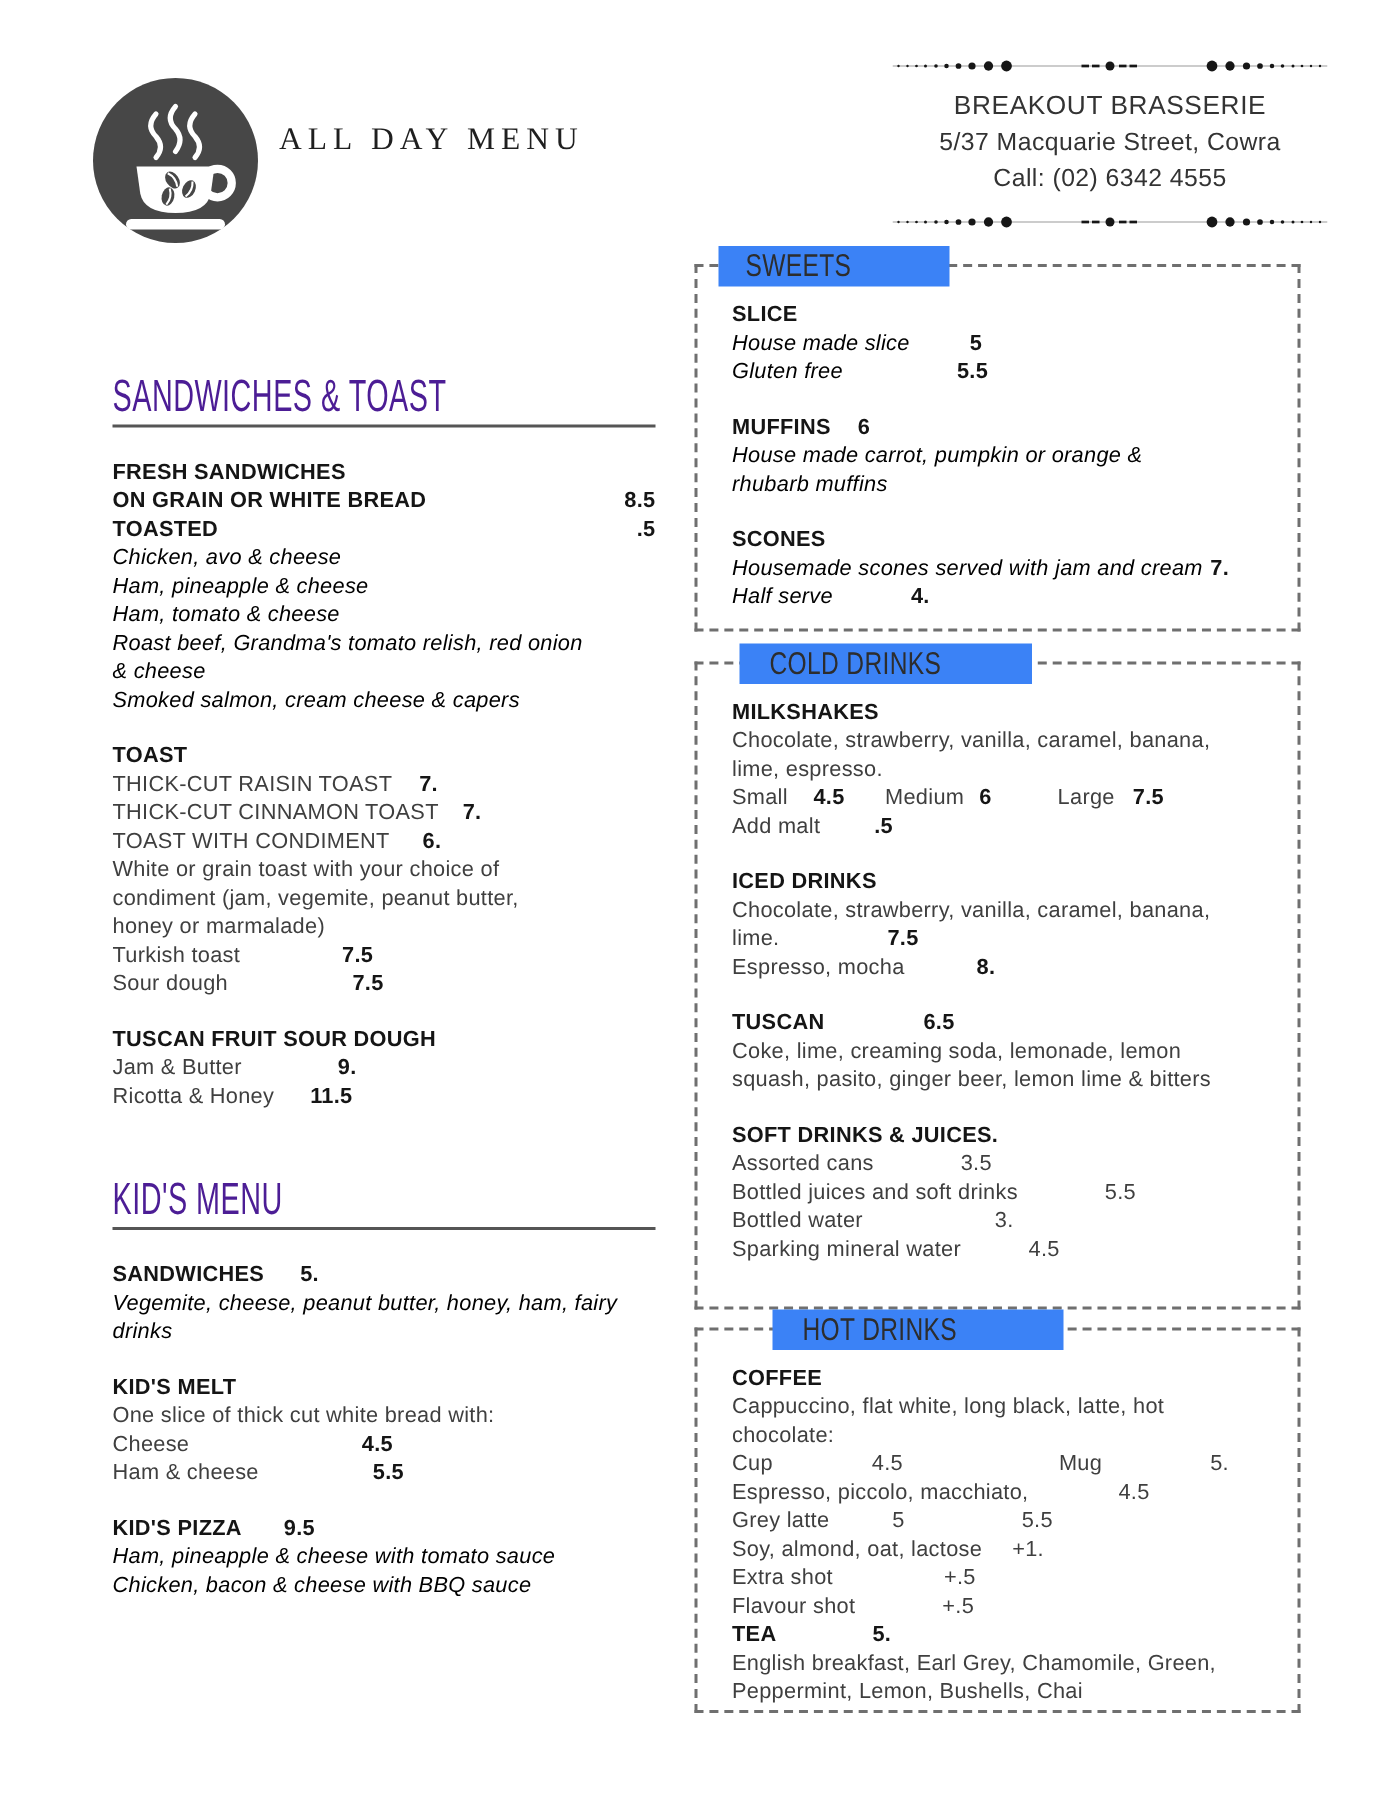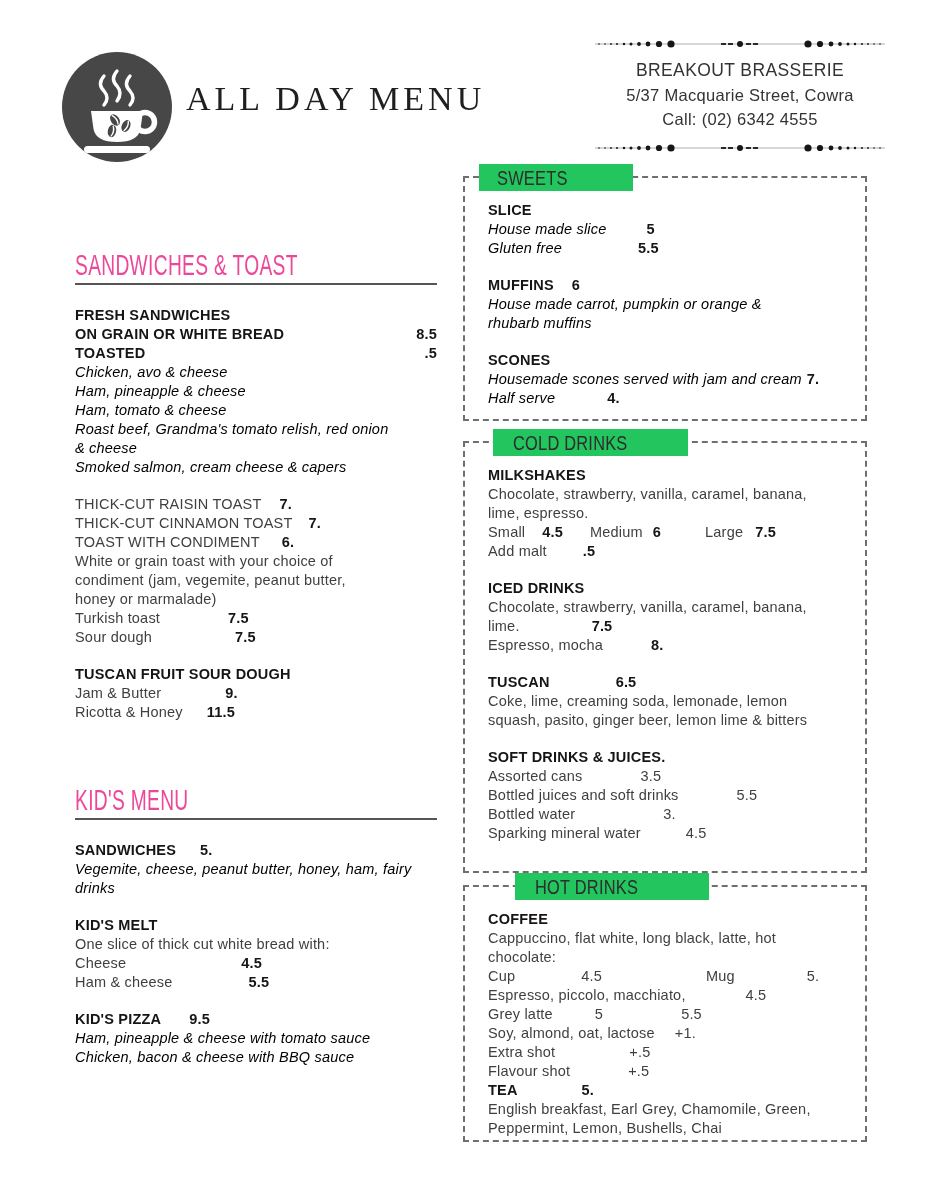--- a/index.html
+++ b/index.html
@@ -6,48 +6,48 @@
   body{
     width:927px;height:1200px;position:relative;background:#ffffff;
     font-family:"Liberation Sans","DejaVu Sans",sans-serif;color:#3f3f3f;
     overflow:hidden;
   }
   
   .logo{position:absolute;left:62px;top:52px;width:110px;height:110px;}
   .page-title{
     position:absolute;left:186px;top:80px;margin:0;
     font-family:"Liberation Serif","DejaVu Serif",serif;font-weight:400;
-    font-size:34px;letter-spacing:4px;color:#1f1f1f;white-space:nowrap;
+    font-size:21px;letter-spacing:4px;color:#1f1f1f;white-space:nowrap;
   }
   .biz{position:absolute;left:595px;top:38px;width:290px;text-align:center;color:#333333;}
   .biz .divider{display:block;margin:0 auto;}
   .biz-name{font-size:17.5px;line-height:25px;margin-top:8px;letter-spacing:.4px;}
   .biz-addr,.biz-phone{font-size:16.5px;line-height:24px;letter-spacing:.3px;}
   .biz .divider.bottom{margin-top:11px;}
   
   .cond{display:inline-block;transform:scaleX(0.64);transform-origin:0 50%;white-space:nowrap;letter-spacing:.5px;}
   .cond-t{display:inline-block;transform:scaleX(0.78);transform-origin:0 50%;white-space:nowrap;letter-spacing:.3px;}
   
   .section{position:absolute;left:75px;width:362px;}
   .section-1{top:250px;}
   .section-2{top:785px;}
   .section h2{
     margin:0 0 22px 0;font-size:30px;line-height:30px;font-weight:400;
-    color:#ec4899;border-bottom:2px solid #555555;padding-bottom:3px;
+    color:#4c1d95;border-bottom:2px solid #555555;padding-bottom:3px;
   }
   
   .box{
     position:absolute;left:463px;width:404px;box-sizing:border-box;
     border:2px dashed #6f6f6f;padding:24px 18px 0 23px;background:#ffffff;
   }
   .box-sweets{top:176px;height:245px;}
   .box-cold{top:441px;height:432px;}
   .box-hot{top:885px;height:257px;}
   .box-title{
-    position:absolute;top:-14px;height:27px;line-height:27px;background:#22c55e;
+    position:absolute;top:-14px;height:27px;line-height:27px;background:#3b82f6;
     font-size:21px;color:#2d2d2d;white-space:nowrap;
   }
   .box-sweets .box-title{left:14px;padding:0 46px 0 18px;}
   .box-cold   .box-title{left:28px;padding:0 28px 0 20px;}
   .box-hot    .box-title{left:50px;padding:0 42px 0 20px;}
   
   .block{margin-bottom:18px;}
   .block:last-child{margin-bottom:0;}
   .line{display:flex;align-items:baseline;height:19px;font-size:14.5px;white-space:pre;letter-spacing:.2px;}
   .line span{display:inline-block;}
@@ -165,20 +165,21 @@
         <div class="line"><span class="b">ON GRAIN OR WHITE BREAD</span><span class="b right">8.5</span></div>
         <div class="line"><span class="b">TOASTED</span><span class="b right">.5</span></div>
         <div class="line"><span class="i">Chicken, avo &amp; cheese</span></div>
         <div class="line"><span class="i">Ham, pineapple &amp; cheese</span></div>
         <div class="line"><span class="i">Ham, tomato &amp; cheese</span></div>
         <div class="line"><span class="i">Roast beef, Grandma's tomato relish, red onion</span></div>
         <div class="line"><span class="i">&amp; cheese</span></div>
         <div class="line"><span class="i">Smoked salmon, cream cheese &amp; capers</span></div>
       </div>
       <div class="block">
+        <div class="line"><span class="b">TOAST</span></div>
         <div class="line"><span>THICK-CUT RAISIN TOAST</span><span class="b" style="margin-left: 18px;">7.</span></div>
         <div class="line"><span>THICK-CUT CINNAMON TOAST</span><span class="b" style="margin-left: 16px;">7.</span></div>
         <div class="line"><span>TOAST WITH CONDIMENT</span><span class="b" style="margin-left: 22px;">6.</span></div>
         <div class="line"><span>White or grain toast with your choice of</span></div>
         <div class="line"><span>condiment (jam, vegemite, peanut butter,</span></div>
         <div class="line"><span>honey or marmalade)</span></div>
         <div class="line"><span>Turkish toast</span><span class="b" style="margin-left: 68px;">7.5</span></div>
         <div class="line"><span>Sour dough</span><span class="b" style="margin-left: 83px;">7.5</span></div>
       </div>
       <div class="block">

